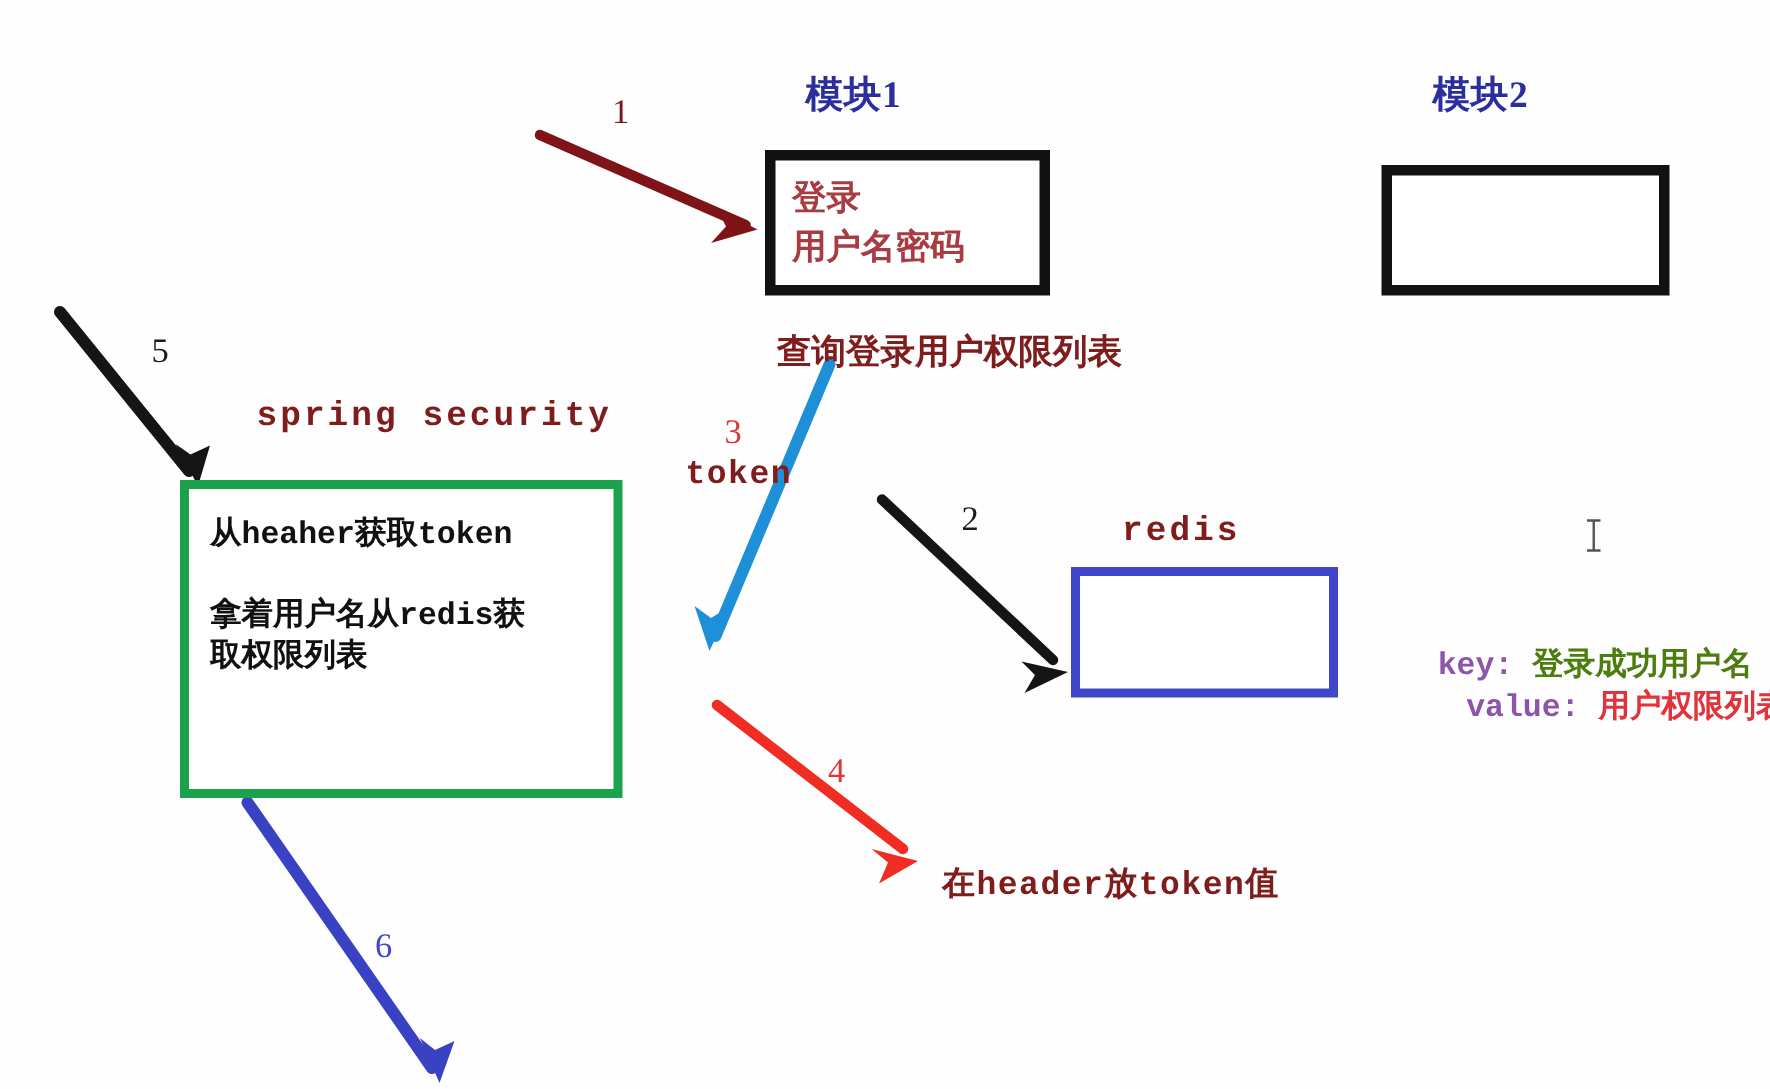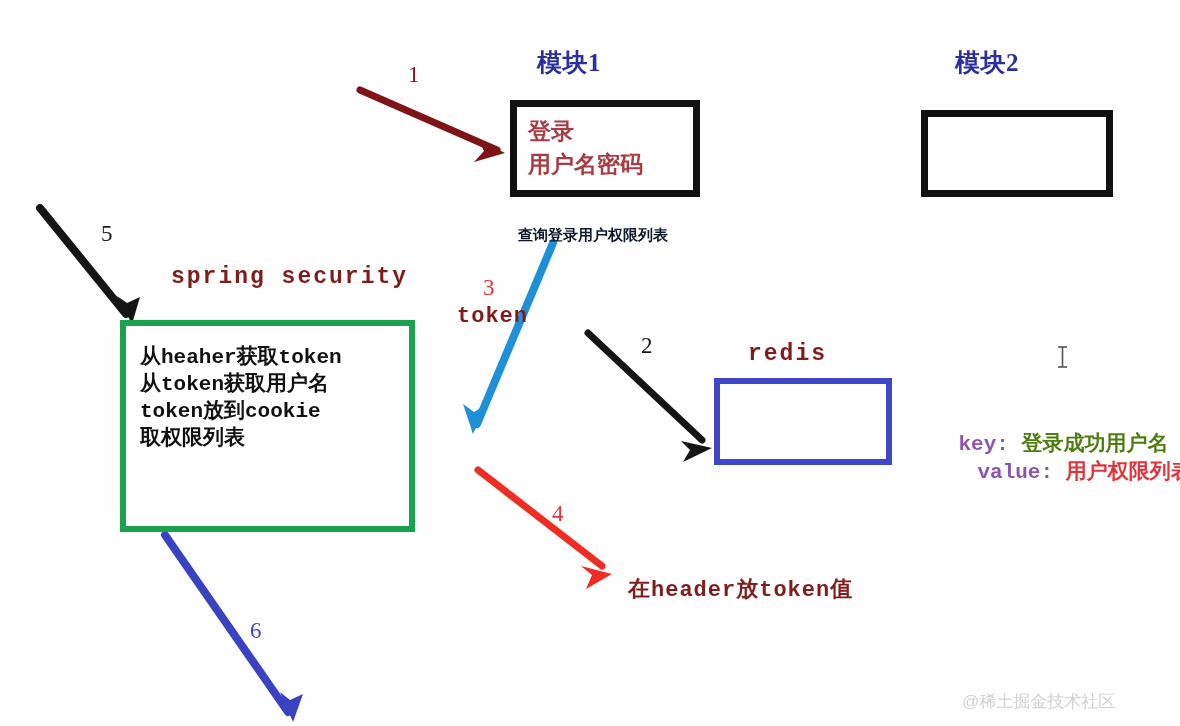--- a/index.html
+++ b/index.html
@@ -42,24 +42,24 @@
     position: absolute;
     color: #a93b42;
     font-family: "Liberation Serif", "DejaVu Serif", serif;
     font-weight: bold;
     font-size: 23px;
     line-height: 34px;
     white-space: pre;
   }
   .red-anno {
     position: absolute;
-    color: #0f172a;
-    font-family: "Liberation Serif", "DejaVu Serif", serif;
-    font-weight: bold;
-    font-size: 15px;
+    color: #7f1d1d;
+    font-family: "Liberation Serif", "DejaVu Serif", serif;
+    font-weight: bold;
+    font-size: 23px;
     line-height: 30px;
     white-space: pre;
   }
   .red-mono {
     position: absolute;
     color: #7f1d1d;
     font-family: "Liberation Mono", "DejaVu Sans Mono", monospace;
     font-weight: bold;
     font-size: 22px;
     line-height: 28px;
@@ -188,22 +188,21 @@
   <div class="num-label num-red" style="left:552px; top:501px;">4</div>
 
   <div class="num-label num-dark" style="left:101px; top:221px;">5</div>
 
   <div class="num-label num-blue" style="left:250px; top:618px;">6</div>
 
   <div class="red-mono" style="left:171px; top:263px; font-size:23px; letter-spacing:2px;">spring security</div>
 
   <div class="box box-green" style="left:120px; top:320px; width:295px; height:212px;"></div>
   <div class="green-box-text" style="left:140px; top:344px;">从heaher获取token</div>
-  <div class="green-box-text" style="left:140px; top:371px;">从token获取用户名</div>
-  <div class="green-box-text" style="left:140px; top:398px;">token放到cookie</div>
+  <div class="green-box-text" style="left:140px; top:398px;">拿着用户名从redis获</div>
   <div class="green-box-text" style="left:140px; top:425px;">取权限列表</div>
 
   <div class="red-mono" style="left:748px; top:340px; font-size:23px; letter-spacing:2px;">redis</div>
 
   <div class="box box-blue" style="left:714px; top:378px; width:178px; height:87px;"></div>
 
   <div class="kv-line" style="left:908px; top:400px;">
     <span class="kv-key">key:</span><span> </span><span class="kv-green">登录成功用户名</span>
   </div>
   <div class="kv-line" style="left:927px; top:428px;">
@@ -211,15 +210,14 @@
   </div>
 
   <div class="red-mono" style="left:628px; top:577px; font-size:22px;">在header放token值</div>
 
   <svg class="ibeam" style="left:1056px; top:344px;" viewBox="0 0 13 26">
     <line x1="6.5" y1="3" x2="6.5" y2="23" stroke="#555" stroke-width="1.6"></line>
     <line x1="2" y1="3" x2="11" y2="3" stroke="#555" stroke-width="1.6"></line>
     <line x1="2" y1="23" x2="11" y2="23" stroke="#555" stroke-width="1.6"></line>
   </svg>
 
-  <div class="watermark" style="left:962px; top:690px;">@稀土掘金技术社区</div>
 
 </div>
 
 </body></html>

